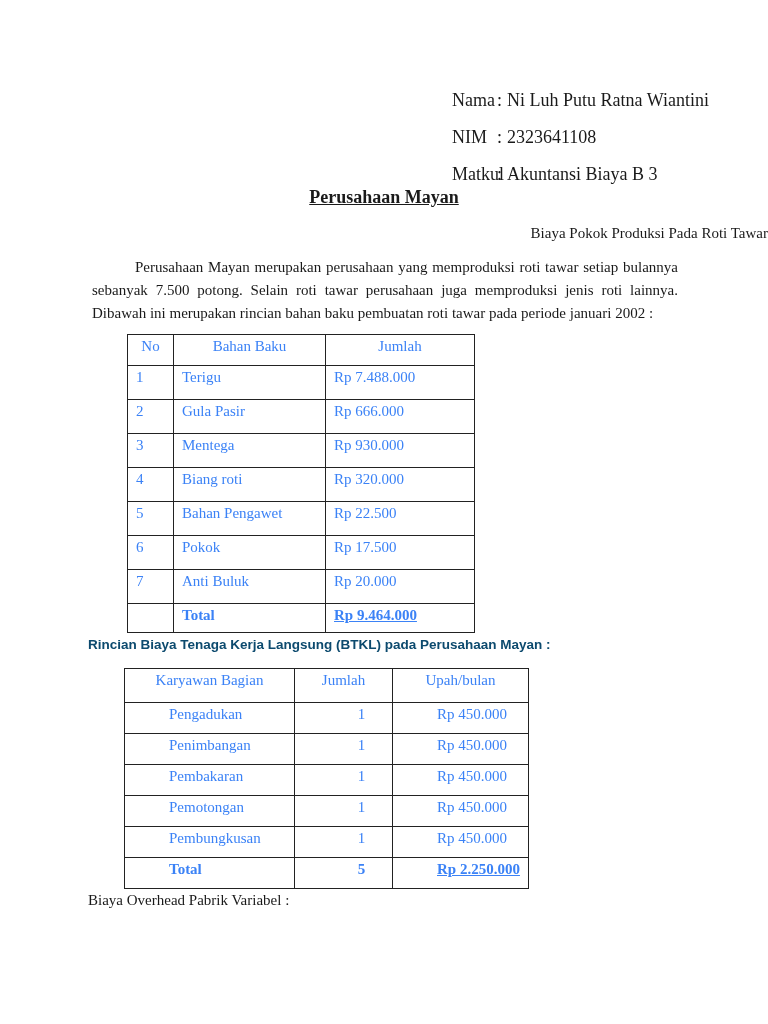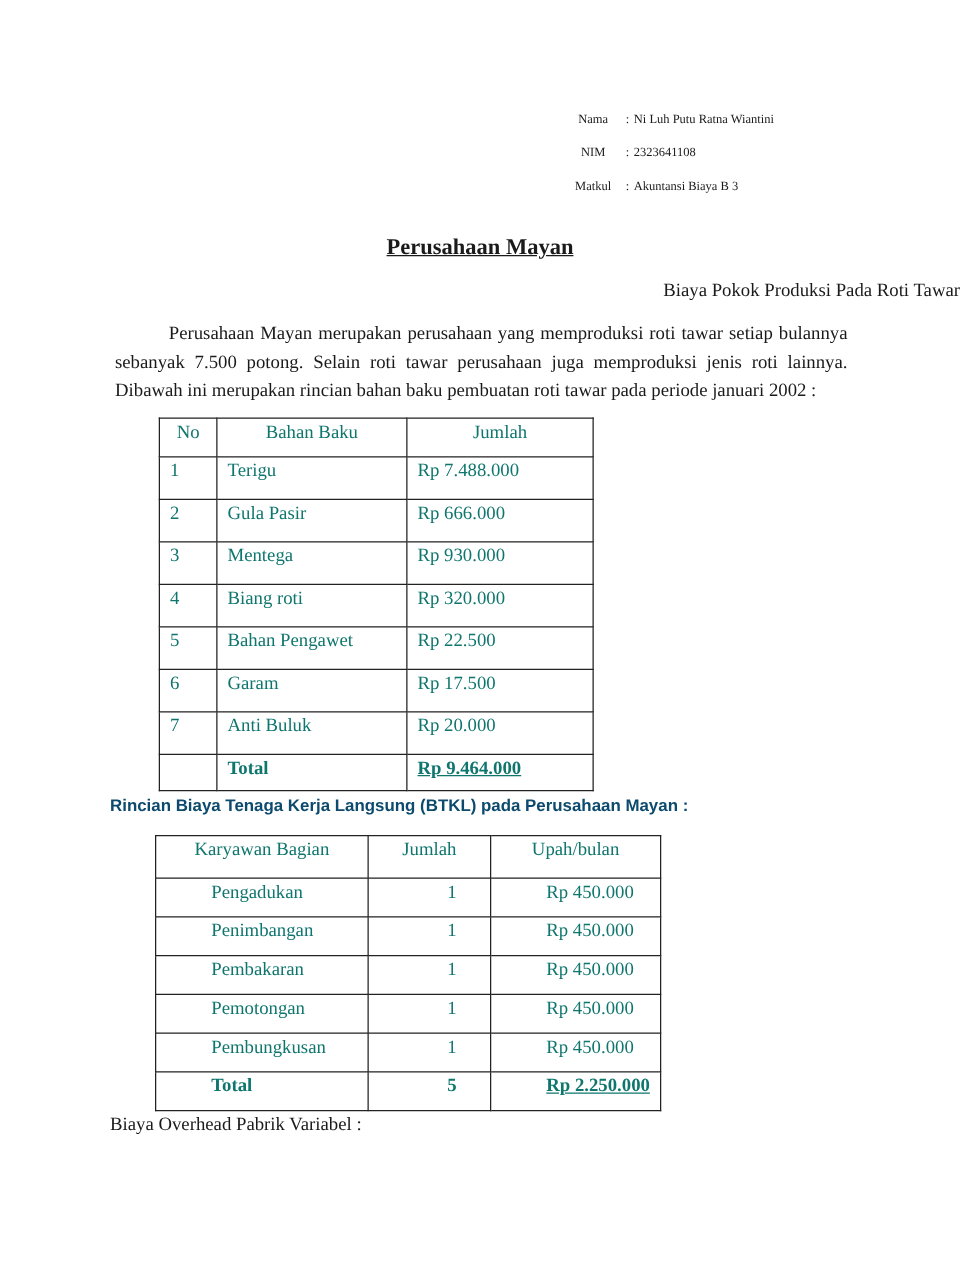--- a/index.html
+++ b/index.html
@@ -5,38 +5,38 @@
   html,body{margin:0;padding:0;}
   body{
     width:768px;height:1024px;
     background:#ffffff;
     position:relative;
     font-family:"Liberation Serif", serif;
     color:#1a1a1a;
     overflow:hidden;
   }
   
-  .id-block{position:absolute;left:452px;top:90px;font-size:10px;text-align:center;}
+  .id-block{position:absolute;left:452px;top:90px;font-size:18px;}
   .id-row{display:flex;margin-bottom:16px;white-space:nowrap;}
   .id-label{width:45px;flex:0 0 45px;}
   .id-colon{width:10px;flex:0 0 10px;}
   
   .doc-title{
     position:absolute;left:0;right:0;top:187px;
     text-align:center;font-size:18px;font-weight:bold;
   }
   .doc-title span{text-decoration:underline;}
   .doc-subtitle{position:absolute;left:0;right:0;top:225px;text-align:right;font-size:15px;}
   
   .intro{
     position:absolute;left:92px;top:256px;width:586px;
     font-size:15px;line-height:23px;text-align:justify;text-indent:43px;
   }
   
-  table{border-collapse:collapse;table-layout:fixed;font-size:15px;color:#0f766e;}
+  table{border-collapse:collapse;table-layout:fixed;font-size:15px;color:#3b82f6;}
   td,th{border:1px solid #222222;vertical-align:top;padding:3px 8px 0 8px;overflow:hidden;white-space:nowrap;font-weight:normal;text-align:left;}
   .t1{position:absolute;left:127px;top:334px;}
   .t1 .c-no{width:29px;}
   .t1 .c-bahan{width:135px;margin-top:21px;}
   .t1 .c-jumlah{width:132px;}
   .t1 thead th{height:27px;text-align:center;}
   .t1 tbody td{height:30px;}
   .t1 .total-row td{height:25px;}
   .t2{position:absolute;left:124px;top:668px;}
   .t2 .c-karyawan{width:153px;}
@@ -118,21 +118,21 @@
       <td>Biang roti</td>
       <td>Rp 320.000</td>
     </tr>
     <tr>
       <td>5</td>
       <td>Bahan Pengawet</td>
       <td>Rp 22.500</td>
     </tr>
     <tr>
       <td>6</td>
-      <td>Garam</td>
+      <td>Pokok</td>
       <td>Rp 17.500</td>
     </tr>
     <tr>
       <td>7</td>
       <td>Anti Buluk</td>
       <td>Rp 20.000</td>
     </tr>
     <tr class="total-row">
       <td></td>
       <td class="bold">Total</td>

